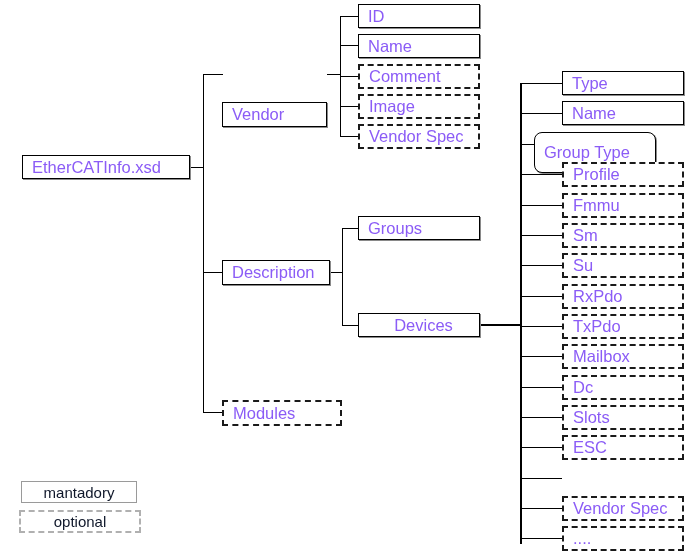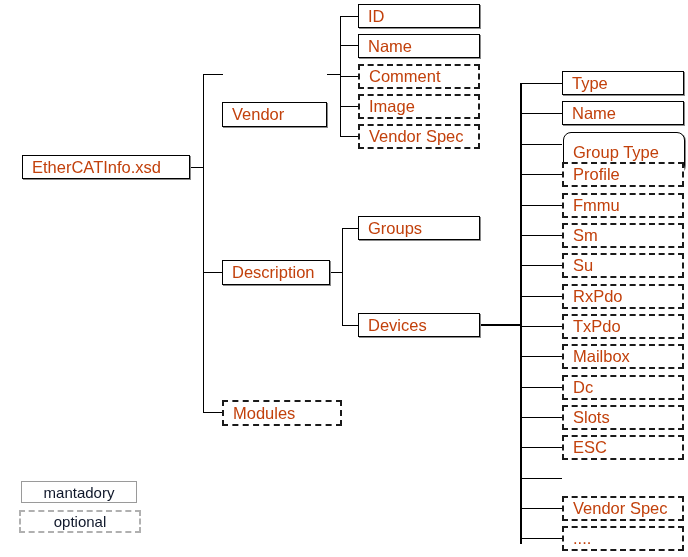--- a/index.html
+++ b/index.html
@@ -20,21 +20,21 @@
   }
   .node {
     position: absolute;
     box-sizing: border-box;
     background: #ffffff;
     display: flex;
     align-items: center;
     padding-left: 9px;
     font-size: 16.5px;
     line-height: 1;
-    color: #c2410c;
+    color: #8b5cf6;
     letter-spacing: 0px;
     white-space: nowrap;
   }
   .node.mandatory {
     border: 1px solid #000000;
     box-shadow: 1px 1px 0 0 #8a8a8a;
   }
   .node.optional {
     border: 2px dashed #1a1a1a;
   }
@@ -141,31 +141,31 @@
   <div class="node optional" style="left:358px; top:94px; width:122px; height:25px;">
     <span>Image</span>
   </div>
   <div class="node optional" style="left:358px; top:124px; width:122px; height:25px;">
     <span>Vendor Spec</span>
   </div>
 
   <div class="node mandatory" style="left:358px; top:216px; width:122px; height:24px;">
     <span>Groups</span>
   </div>
-  <div class="node mandatory" style="left:358px; top:313px; width:122px; height:24px;">
+  <div class="node mandatory" style="left:358px; top:313px; width:122px; height:24px;justify-content:center;">
     <span>Devices</span>
   </div>
 
   <div class="node mandatory" style="left:562px; top:71px; width:122px; height:24px;">
     <span>Type</span>
   </div>
   <div class="node mandatory" style="left:562px; top:101px; width:122px; height:24px;">
     <span>Name</span>
   </div>
-  <div class="node mandatory" style="left:563px; top:132px; width:122px; height:41px;border-radius:8px;">
+  <div class="node mandatory" style="left:534px; top:132px; width:122px; height:41px;border-radius:8px;">
     <span>Group Type</span>
   </div>
   <div class="node optional" style="left:562px; top:162px; width:122px; height:25px;">
     <span>Profile</span>
   </div>
   <div class="node optional" style="left:562px; top:223px; width:122px; height:25px;">
     <span>Sm</span>
   </div>
   <div class="node optional" style="left:562px; top:193px; width:122px; height:25px;">
     <span>Fmmu</span>

